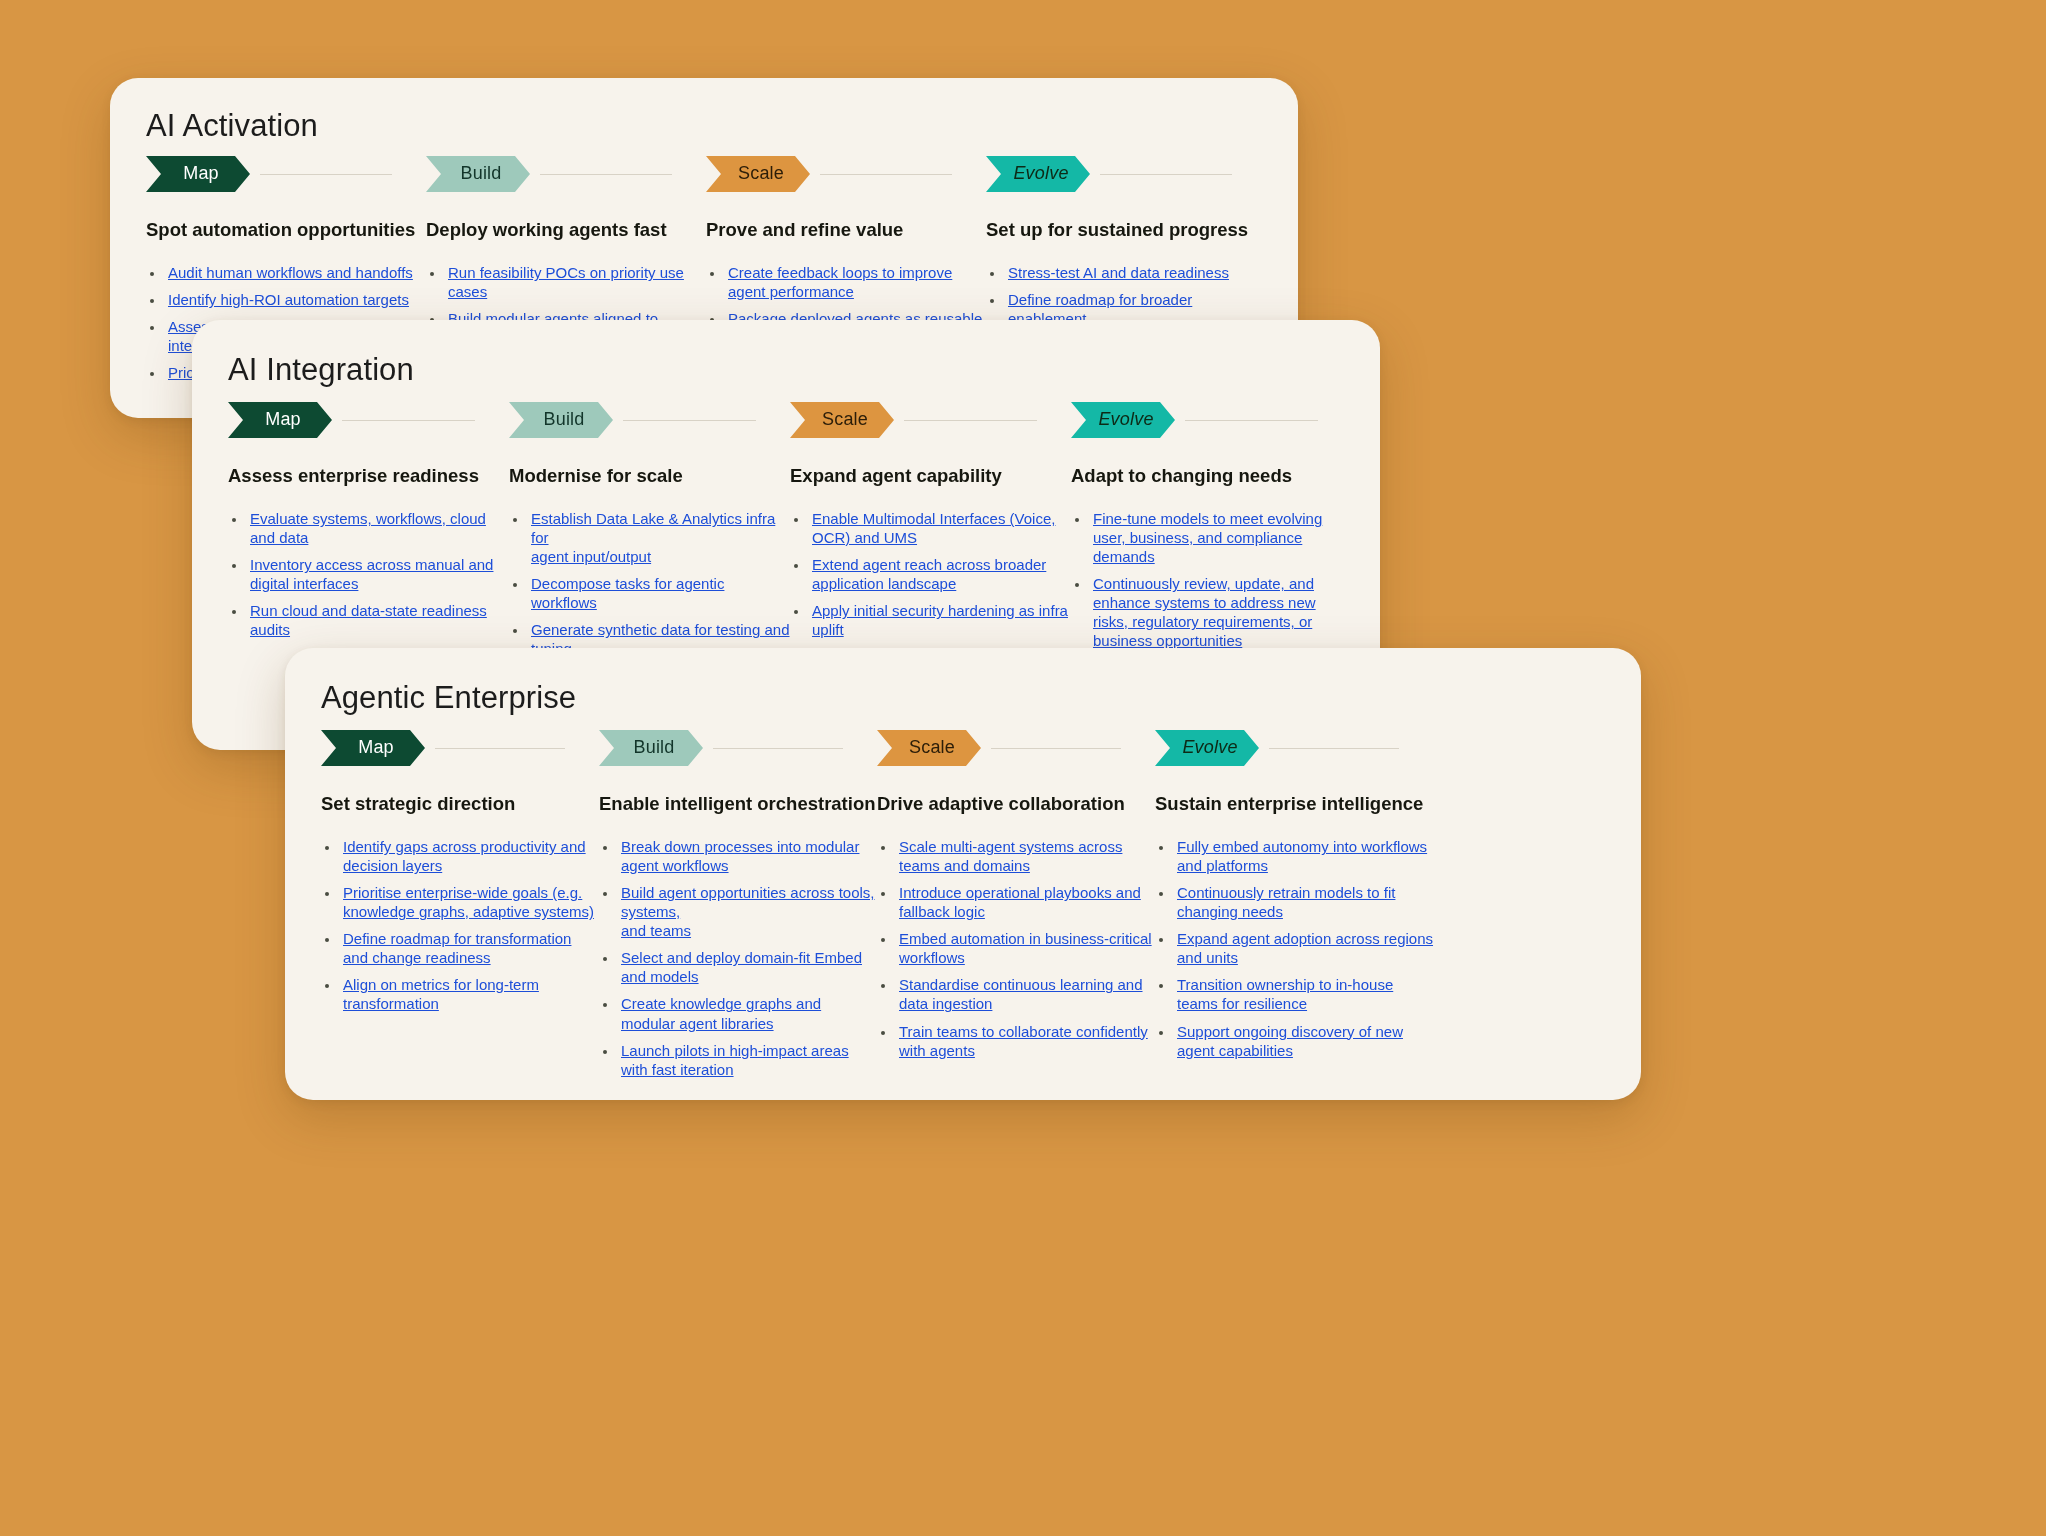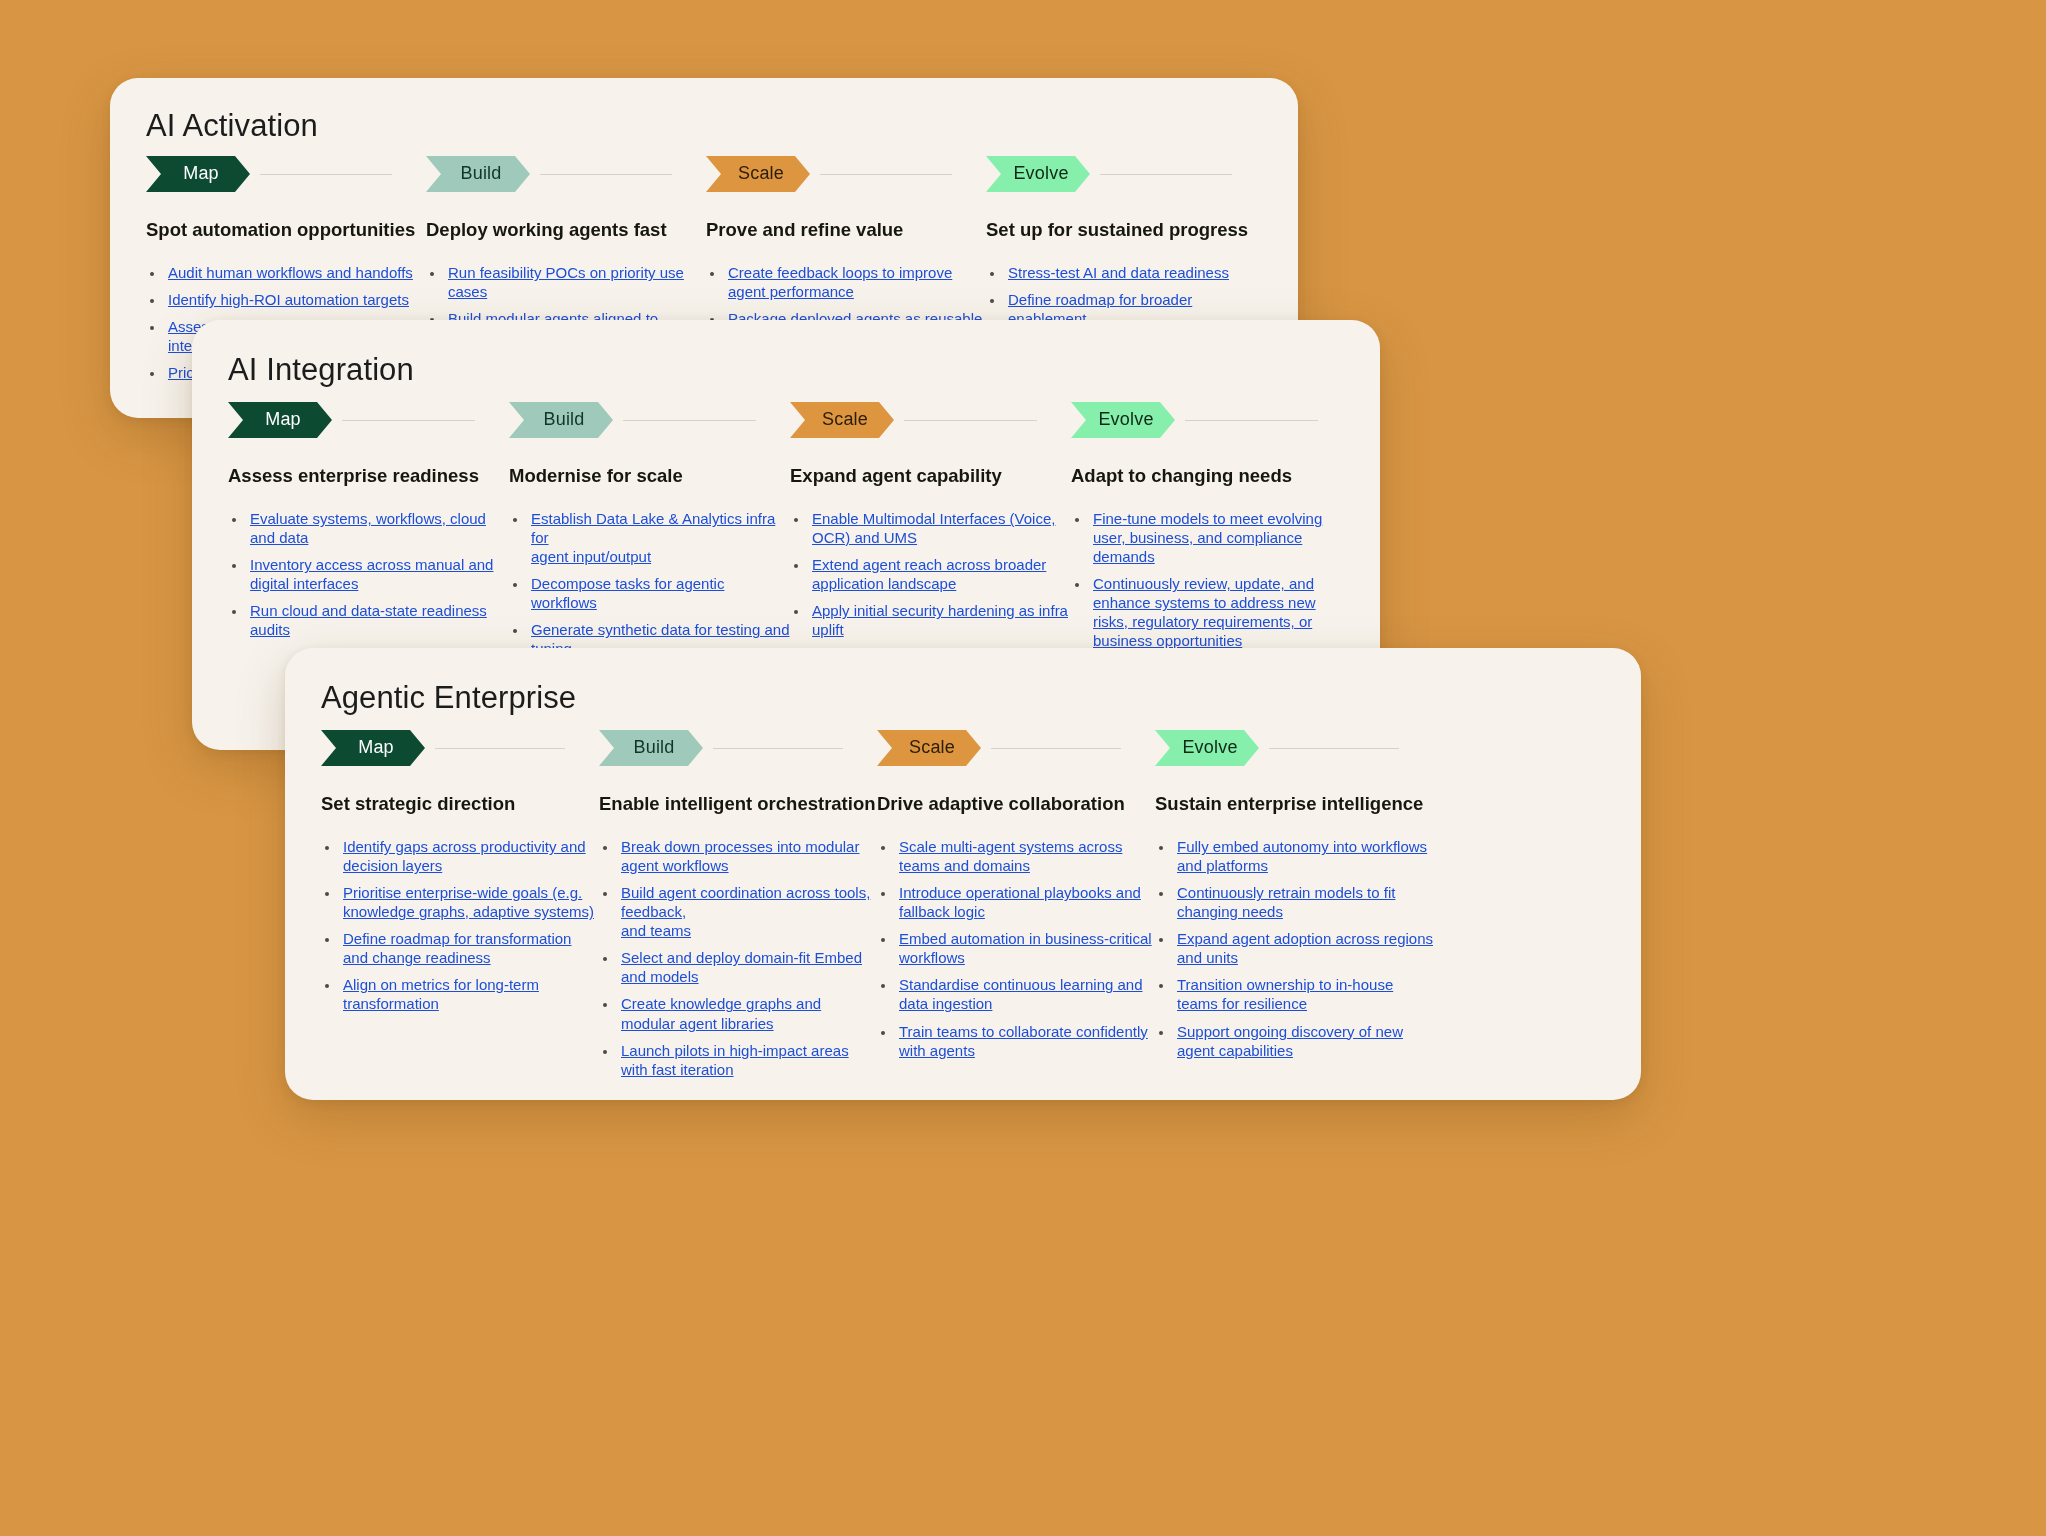--- a/index.html
+++ b/index.html
@@ -68,21 +68,21 @@
     box-sizing: border-box;
     padding: 0 16px 1px 22px;
     font-size: 18px;
     letter-spacing: .2px;
     flex: 0 0 auto;
     clip-path: polygon(0 0, calc(100% - 15px) 0, 100% 50%, calc(100% - 15px) 100%, 0 100%, 15px 50%);
   }
   .chev.map    { background: #0d4a32; color: #ffffff; width: 104px; }
   .chev.build  { background: #9ec9bb; color: #12352a; width: 104px; }
   .chev.scale  { background: #dd9540; color: #2b1d08; width: 104px; }
-  .chev.evolve { background: #86efac; color: #0d2a16; width: 104px; }
+  .chev.evolve { background: #14b8a6; color: #0d2a16; width: 104px; font-style: italic; }
   .rule {
     flex: 1 1 auto;
     height: 1px;
     background: #d8d2c6;
     margin-left: 10px;
     margin-right: 34px;
   }
 
   .col-heading {
     margin-top: 26px;
@@ -283,21 +283,21 @@
         </div>
 
         <div class="col">
           <div class="stage-row">
             <div class="chev build">Build</div>
             <div class="rule"></div>
           </div>
           <div class="col-heading">Enable intelligent orchestration</div>
           <ul class="bullets">
             <li>Break down processes into modular agent workflows</li>
-            <li style="white-space:pre-line">Build agent coordination across tools, feedback,
+            <li style="white-space:pre-line">Build agent opportunities across tools, systems,
 and teams</li>
             <li>Select and deploy domain-fit Embed and models</li>
             <li>Create knowledge graphs and modular agent libraries</li>
             <li>Launch pilots in high-impact areas with fast iteration</li>
           </ul>
         </div>
 
         <div class="col">
           <div class="stage-row">
             <div class="chev scale">Scale</div>

